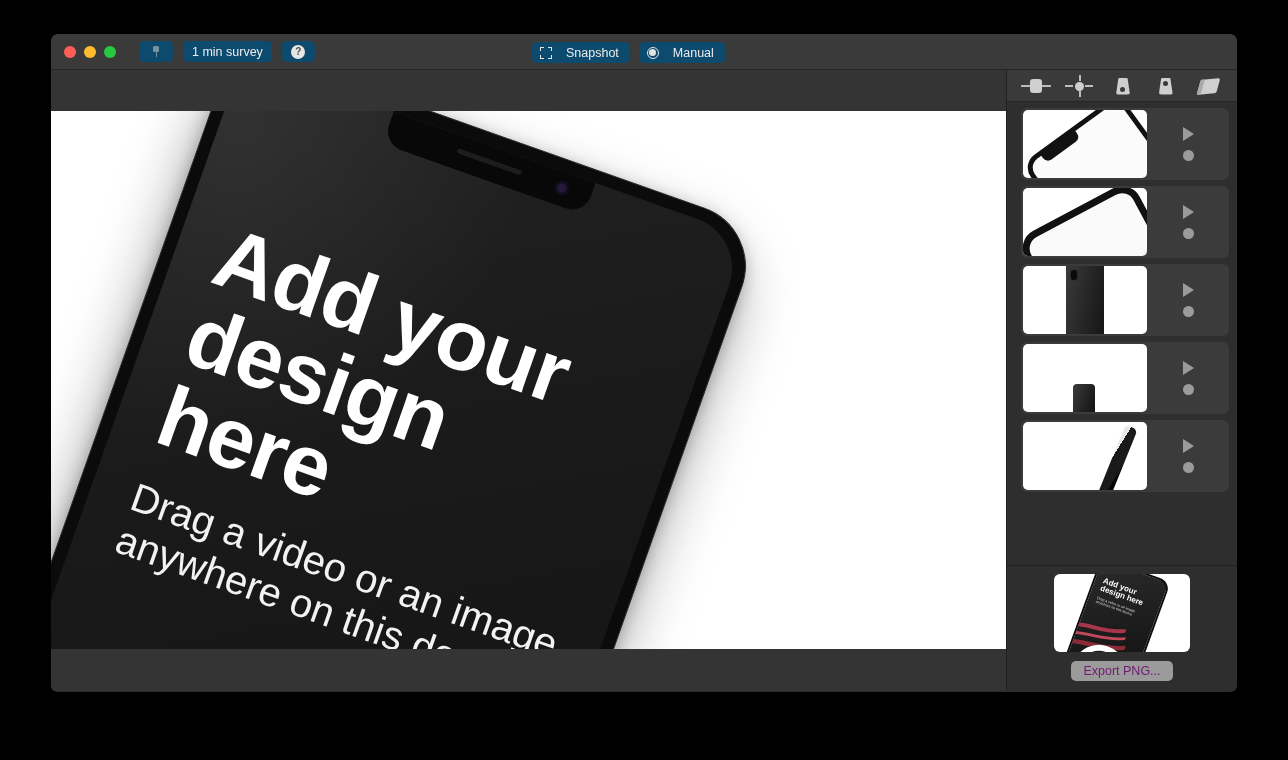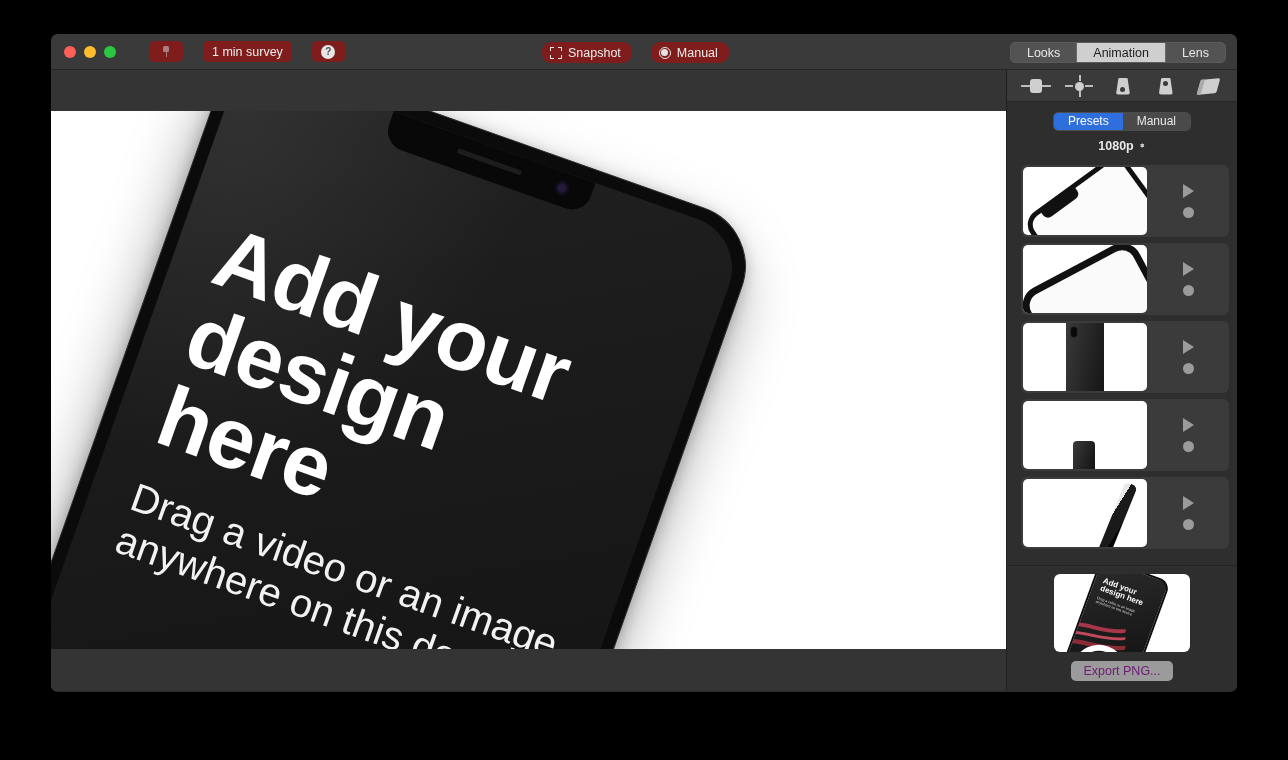--- a/index.html
+++ b/index.html
@@ -26,31 +26,30 @@
     border-bottom: 1px solid #262626;
     display: flex; align-items: center;
   }
   .traffic { display: flex; gap: 8px; margin-left: 13px; }
   .light { width: 12px; height: 12px; border-radius: 50%; display:block; }
   .light.red { background: #ff5f57; }
   .light.yellow { background: #febc2e; }
   .light.green { background: #28c840; }
 
   .tb-btn {
-    background: #7f1d1d;
+    background: #0c4a6e;
     border-radius: 5px;
     color: #ececec;
     font-size: 12.5px;
     height: 21px;
     display: flex; align-items: center; justify-content: center;
     padding: 0 9px;
     border: none;
     white-space: nowrap;
     cursor: default;
-    margin-left: 10px;
   }
   .tb-group-left { display: flex; align-items: center; gap: 10px; margin-left: 23px; }
   .pin-btn { width: 34px; padding: 0; }
   .pin-glyph { width: 9px; height: 11px; position: relative; opacity: .55; }
   .pin-glyph::before {
     content: ""; position: absolute; left: 1.5px; top: 0;
     width: 6px; height: 6px; background: #cfcfcf; border-radius: 1.5px;
   }
   .pin-glyph::after {
     content: ""; position: absolute; left: 4px; top: 5px;
@@ -62,21 +61,21 @@
     background: #e6e6e6; color: #4e4e4e;
     font-size: 10px; font-weight: bold;
     display: flex; align-items: center; justify-content: center;
     line-height: 1;
   }
 
   .tb-center {
     position: absolute; left: 481px; top: 8px;
     display: flex; gap: 9px;
   }
-  .tb-center .tb-btn { height: 21px; gap: 6px; padding: 0 11px 0 8px; border-radius: 9px; }
+  .tb-center .tb-btn { height: 21px; gap: 14px; padding: 0 11px 0 8px; }
   .snap-glyph { width: 12px; height: 12px; position: relative; }
   .snap-glyph i {
     position: absolute; width: 4px; height: 4px; border: 1.4px solid #e3e3e3;
   }
   .snap-glyph i:nth-child(1){ left:0; top:0; border-right:none; border-bottom:none;}
   .snap-glyph i:nth-child(2){ right:0; top:0; border-left:none; border-bottom:none;}
   .snap-glyph i:nth-child(3){ left:0; bottom:0; border-right:none; border-top:none;}
   .snap-glyph i:nth-child(4){ right:0; bottom:0; border-left:none; border-top:none;}
   .rec-glyph {
     width: 12px; height: 12px; border-radius: 50%;
@@ -421,25 +420,20 @@
             <i></i>
           </span>
         <span>Snapshot</span>
       </button>
       <button class="tb-btn">
         <span class="rec-glyph"></span>
         <span>Manual</span>
       </button>
     </div>
 
-    <div class="seg-tabs">
-      <div class="seg-tab">Looks</div>
-      <div class="seg-tab active">Animation</div>
-      <div class="seg-tab">Lens</div>
-    </div>
   </div>
 
   <div class="body-row">
 
     <div class="canvas-col">
       <div class="canvas-topband"></div>
 
       <div class="canvas-stage">
         <div class="phone">
           <div class="phone-screen">
@@ -482,33 +476,20 @@
         </span>
         <span class="ico ico-dev top">
           <i class="shape"></i>
             <i class="dot"></i>
         </span>
         <span class="ico ico-card">
           <i class="shape"></i>
         </span>
       </div>
 
-      <div class="presets-head">
-        <div class="pm-seg">
-          <div class="active">Presets</div>
-          <div>Manual</div>
-        </div>
-        <div class="res-row">
-          <span>1080p</span>
-          <span class="res-chev">
-            <span>▲</span>
-              <span>▼</span>
-          </span>
-        </div>
-      </div>
 
       <div class="preset-list">
 
         <div class="preset-row">
           <div class="thumb">
             <div class="tp corner1">
                 <span class="nb"></span>
               </div>
           </div>
           <div class="preset-ctrls">

